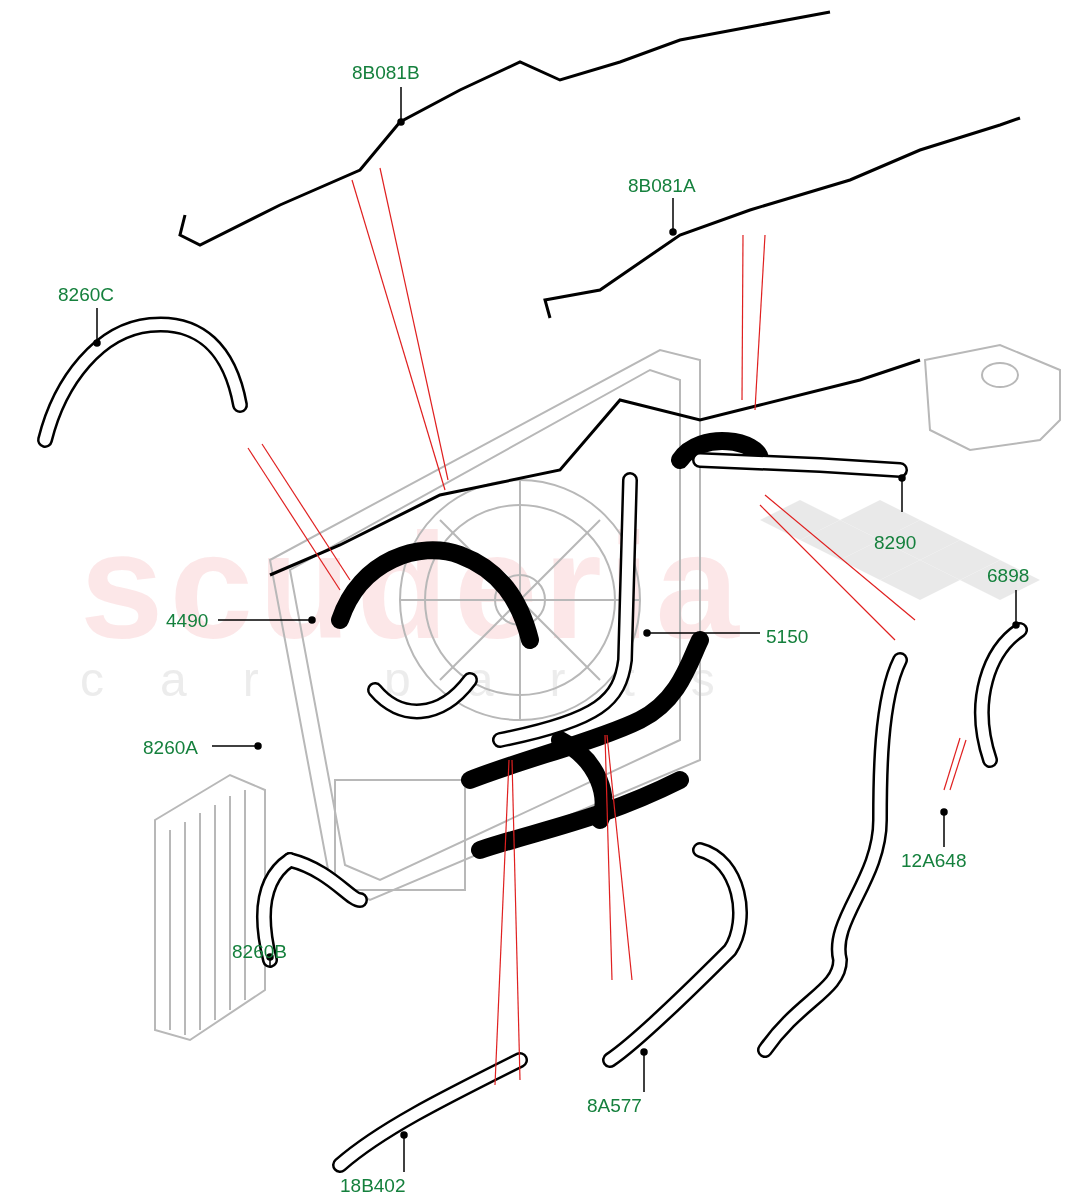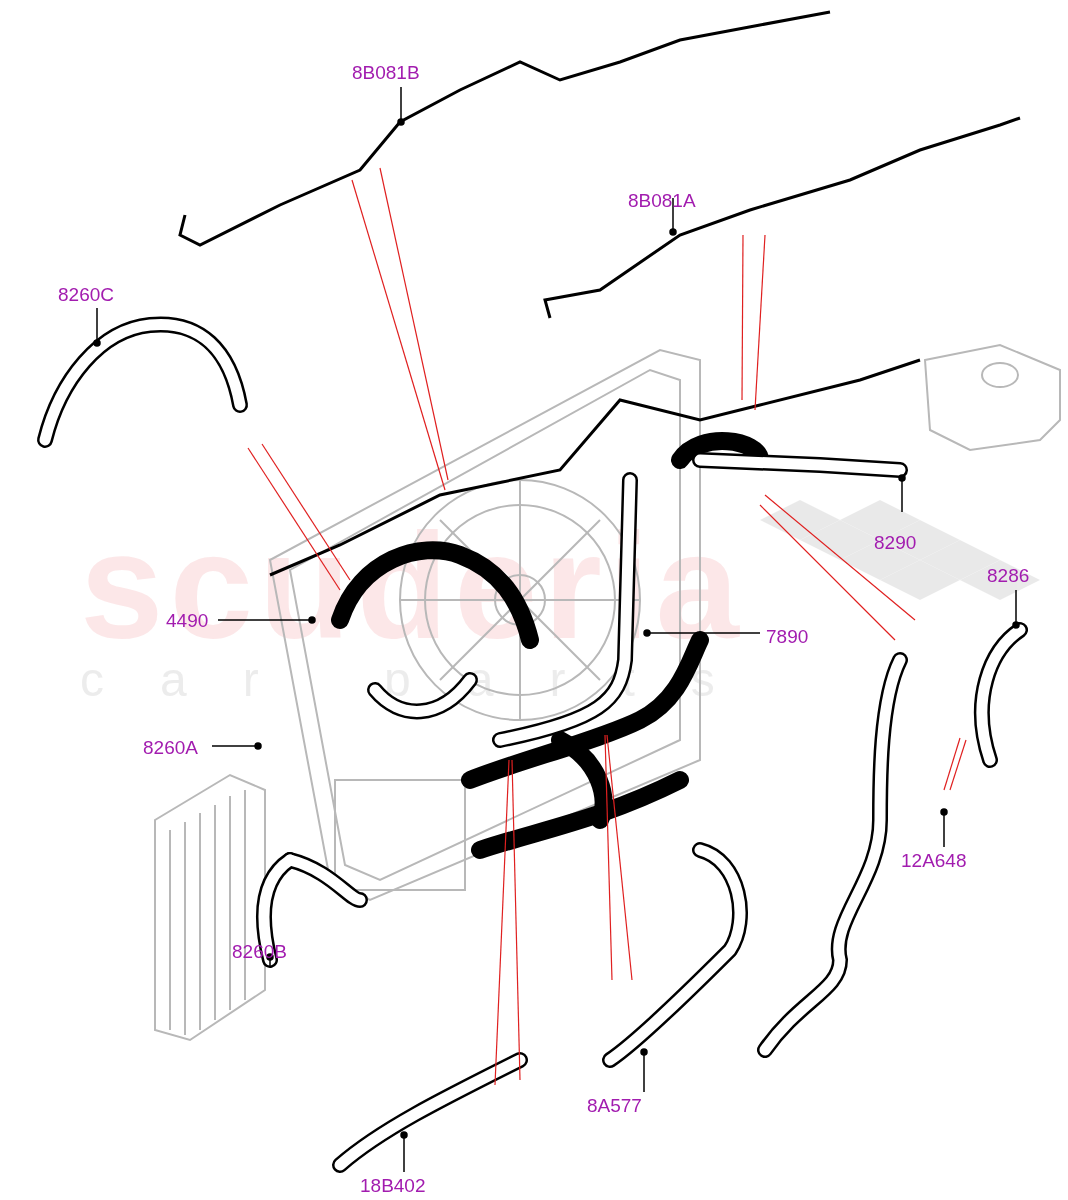--- a/index.html
+++ b/index.html
@@ -1,18 +1,18 @@
 <!DOCTYPE html>
 <html><head>
 <meta charset="utf-8">
 <style>
   html, body { margin: 0; padding: 0; background: #ffffff; }
   body { width: 1068px; height: 1200px; position: relative; overflow: hidden; font-family: "Liberation Sans", sans-serif; }
   #diagram { position: absolute; left: 0; top: 0; width: 1068px; height: 1200px; }
-  .callout { position: absolute; color: #a21caf; font-size: 19px; font-family: "Liberation Sans", sans-serif; white-space: nowrap; cursor: pointer; }
+  .callout { position: absolute; color: #15803d; font-size: 19px; font-family: "Liberation Sans", sans-serif; white-space: nowrap; cursor: pointer; }
   .wm { position: absolute; font-family: "Liberation Sans", sans-serif; pointer-events: none; }
   .wm-big { left: 80px; top: 500px; font-size: 150px; font-weight: bold; color: rgba(240,120,130,0.18); letter-spacing: 6px; }
   .wm-small { left: 80px; top: 652px; font-size: 48px; color: rgba(150,150,150,0.18); letter-spacing: 56px; }
 </style>
 </head>
 <body>
 
 <div class="wm wm-big">scuderia</div>
 <div class="wm wm-small">car parts</div>
 
@@ -135,23 +135,23 @@
     <line x1="270" y1="966" x2="270" y2="957"></line>
       <circle cx="270" cy="957" r="3"></circle>
     <line x1="644" y1="1092" x2="644" y2="1052"></line>
       <circle cx="644" cy="1052" r="3"></circle>
     <line x1="404" y1="1172" x2="404" y2="1135"></line>
       <circle cx="404" cy="1135" r="3"></circle>
   </g>
 </svg>
 
 <div class="callout" style="left:352px;top:62px">8B081B</div>
-<div class="callout" style="left:628px;top:190px">8B081A</div>
+<div class="callout" style="left:628px;top:175px">8B081A</div>
 <div class="callout" style="left:58px;top:284px">8260C</div>
 <div class="callout" style="left:874px;top:532px">8290</div>
-<div class="callout" style="left:987px;top:565px">8286</div>
+<div class="callout" style="left:987px;top:565px">6898</div>
 <div class="callout" style="left:166px;top:610px">4490</div>
-<div class="callout" style="left:766px;top:626px">7890</div>
+<div class="callout" style="left:766px;top:626px">5150</div>
 <div class="callout" style="left:143px;top:737px">8260A</div>
 <div class="callout" style="left:901px;top:850px">12A648</div>
 <div class="callout" style="left:232px;top:941px">8260B</div>
 <div class="callout" style="left:587px;top:1095px">8A577</div>
-<div class="callout" style="left:360px;top:1175px">18B402</div>
+<div class="callout" style="left:340px;top:1175px">18B402</div>
 
 </body></html>

